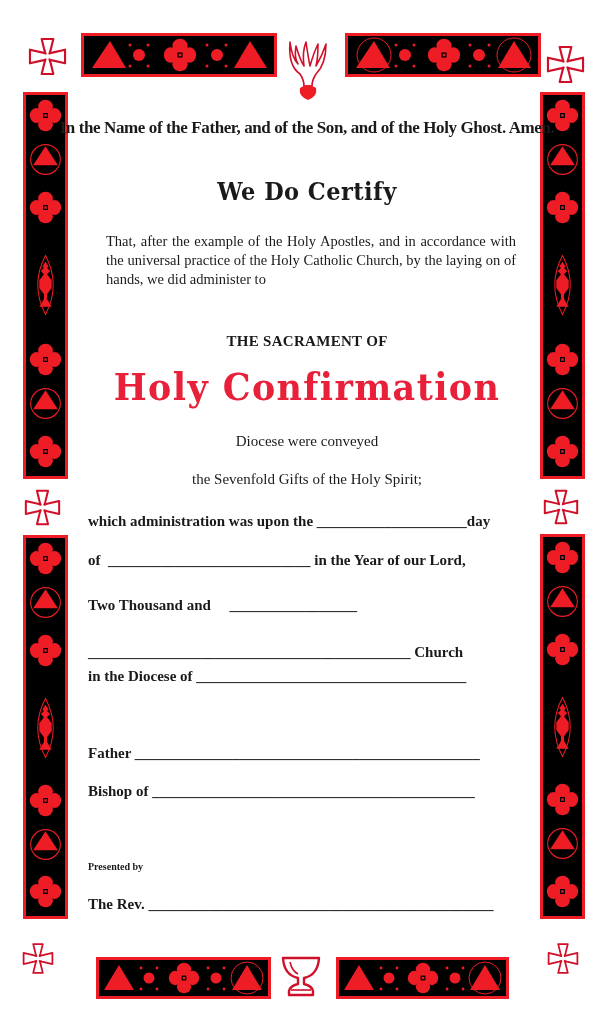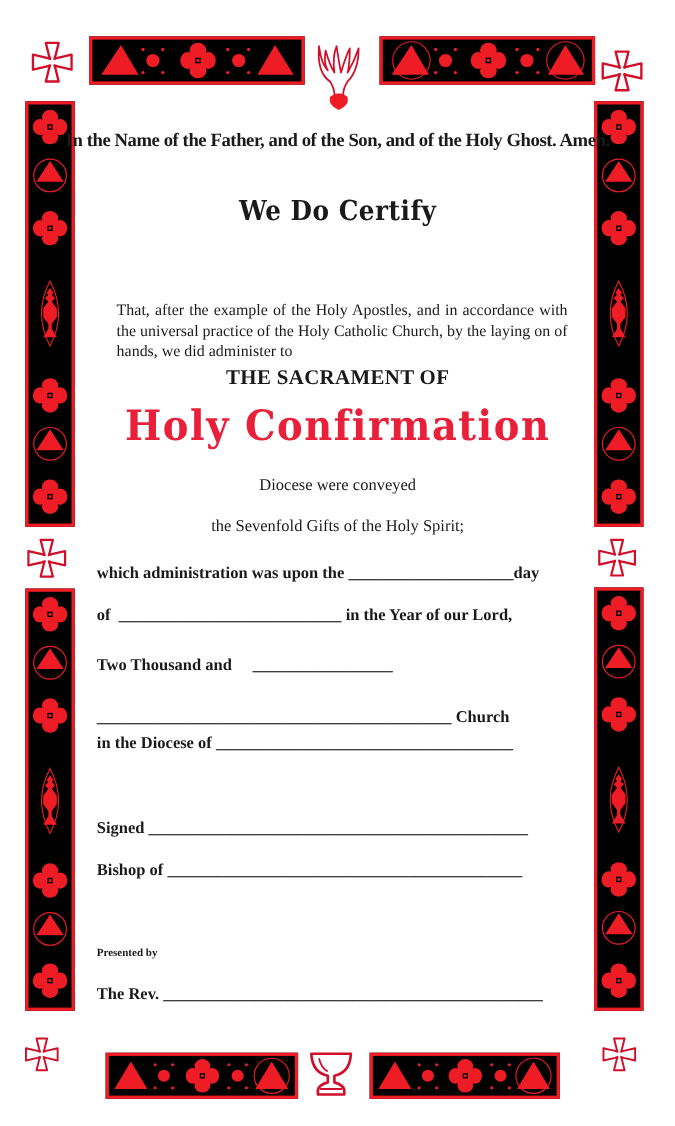--- a/index.html
+++ b/index.html
@@ -5,22 +5,22 @@
   html, body { margin:0; padding:0; background:#ffffff; }
   body { width:614px; height:1024px; position:relative; overflow:hidden;
          font-family:"Liberation Serif", "DejaVu Serif", serif; color:#1a1a1a; }
   .abs { position:absolute; }
   .bar-h, .bar-v { position:absolute; background:#000; border:3px solid #ee1c25; box-sizing:border-box; }
   .bar-h svg, .bar-v svg { display:block; width:100%; height:100%; }
   .txt { position:absolute; white-space:nowrap; }
   .center { left:0; width:614px; text-align:center; }
   .invocation { top:118px; font-size:17px; font-weight:bold; letter-spacing:-0.4px; }
   .certify { top:177px; font-size:25px; font-weight:bold; font-family:"DejaVu Serif", serif; letter-spacing:0.5px; transform:scaleX(0.9); }
-  .para { left:106px; width:410px; top:232px; font-size:14.5px; line-height:19px; text-align:justify; white-space:normal;margin-top:41px; }
-  .sacr { top:333px; font-size:19px; font-weight:bold; letter-spacing:0.3px; }
+  .para { left:106px; width:410px; top:232px; font-size:14.5px; line-height:19px; text-align:justify; white-space:normal; }
+  .sacr { top:333px; font-size:15px; font-weight:bold; letter-spacing:0.3px; }
   .holy { top:364px; font-size:38px; font-weight:bold; color:#e8203a; font-family:"DejaVu Serif", serif; letter-spacing:1.5px; transform:scaleX(0.92); }
   .conv { font-size:15px; }
   .line { left:88px; font-size:15px;font-weight:bold; }
   .small { font-size:10px; }
 </style>
 </head>
 <body>
 
 <svg width="0" height="0" style="position:absolute">
   <defs>
@@ -219,21 +219,21 @@
 </div>
 <div class="txt line" style="top:644px">
   <span>___________________________________________</span>
   <span>Church</span>
 </div>
 <div class="txt line" style="top:668px">
   <span>in the Diocese of</span>
   <span>____________________________________</span>
 </div>
 <div class="txt line" style="top:745px">
-  <span>Signed</span>
+  <span>Father</span>
   <span>______________________________________________</span>
 </div>
 <div class="txt line" style="top:783px">
   <span>Bishop of</span>
   <span>___________________________________________</span>
 </div>
 <div class="txt line small" style="top:861px">Presented by</div>
 <div class="txt line" style="top:896px">
   <span>The Rev.</span>
   <span>______________________________________________</span>

